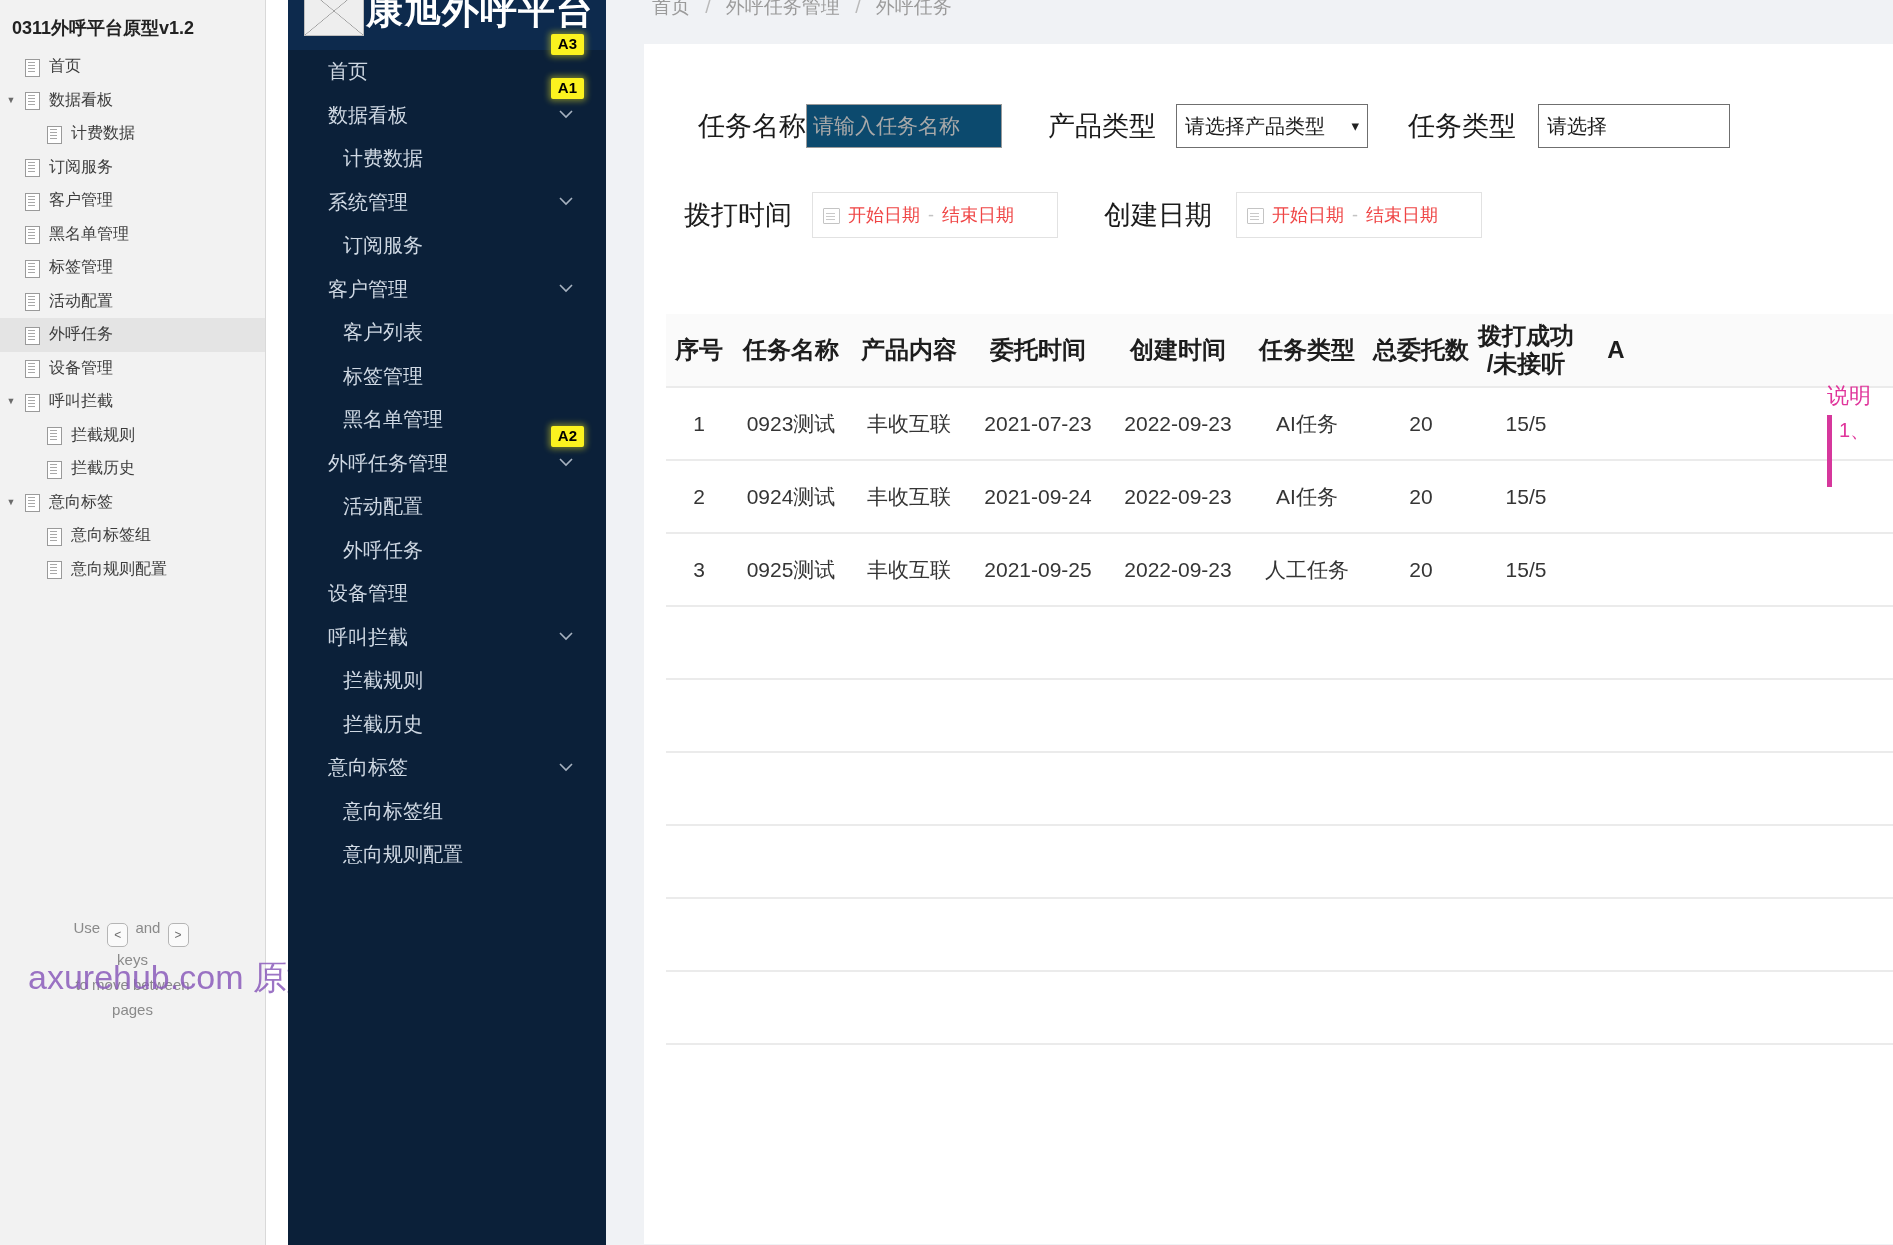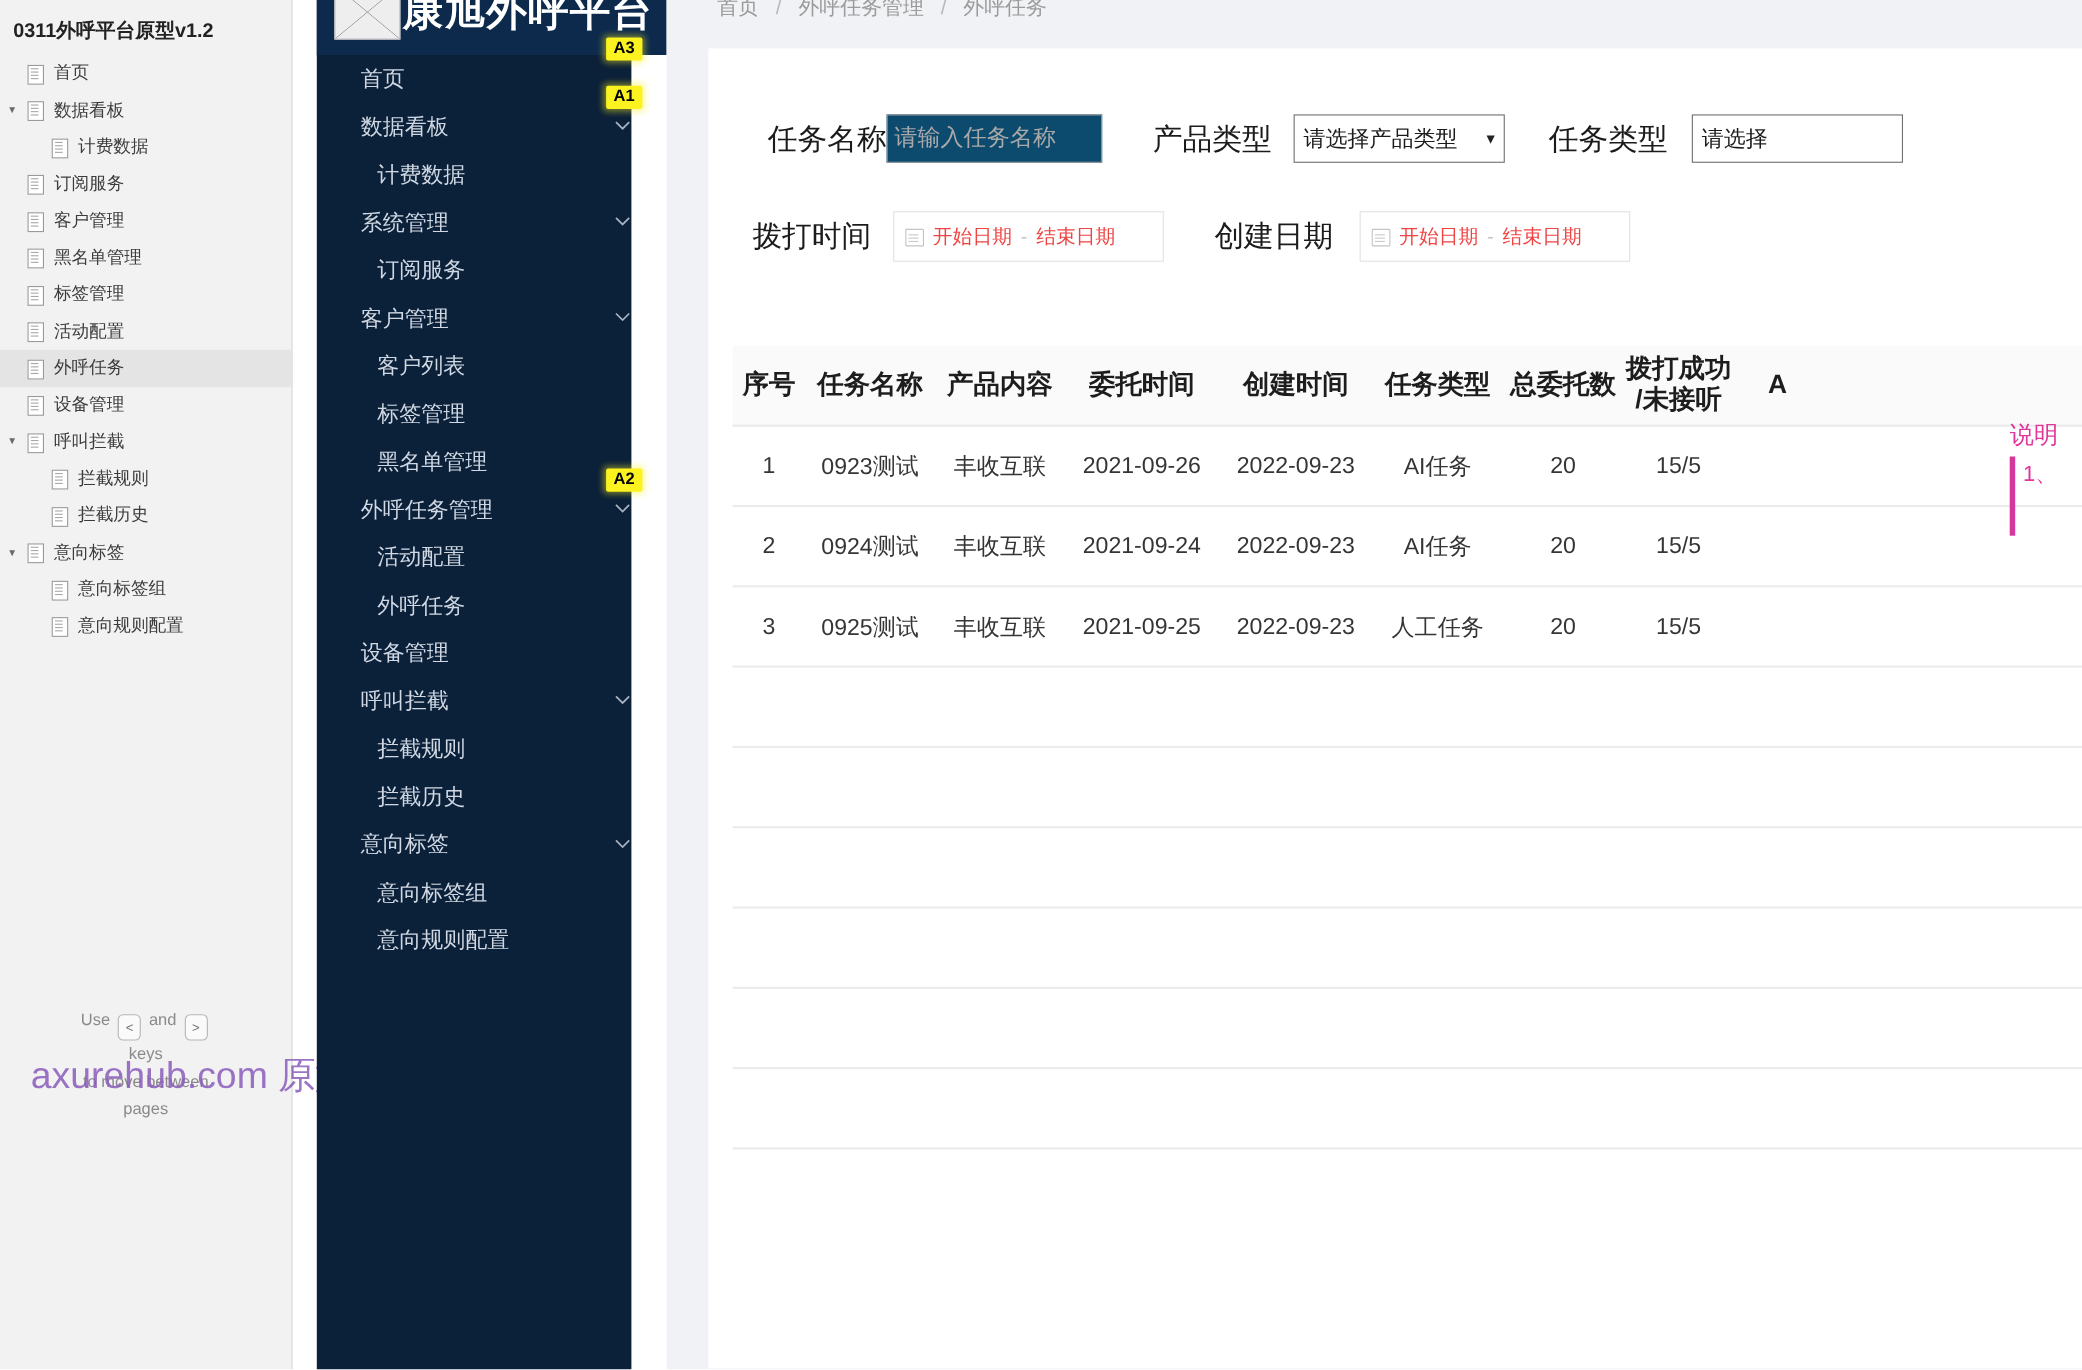--- a/index.html
+++ b/index.html
@@ -72,21 +72,21 @@
   .watermark {
     position: absolute; left: 28px; top: 955px;
     font-size: 34px; color: #8b5cbb; opacity: .85;
     white-space: nowrap; pointer-events: none;
     font-family: "Liberation Sans", sans-serif;
   }
 
   
   .appnav {
     position: absolute; left: 288px; top: 0;
-    width: 286px; height: 1245px;
+    width: 318px; height: 1245px;
     background: #0b2039;
     color: #c9d3df;
   }
   .appnav-logo {
     position: absolute; left: 0; top: -28px;
     width: 318px; height: 78px;
     background: #0d2a4d;
     display: flex; align-items: center; padding-left: 16px;
   }
   .logo-ph {
@@ -506,21 +506,21 @@
             <div class="th c6">总委托数</div>
             <div class="th c7">拨打成功
 /未接听</div>
             <div class="th c8">A</div>
           </div>
         <div id="tbl-body">
             <div class="tbl-row">
               <div class="td c0">1</div>
               <div class="td c1">0923测试</div>
               <div class="td c2">丰收互联</div>
-              <div class="td c3">2021-09-26</div>
+              <div class="td c3">2021-07-23</div>
               <div class="td c4">2022-09-23</div>
               <div class="td c5">AI任务</div>
               <div class="td c6">20</div>
               <div class="td c7">15/5</div>
               <div class="td c8"></div>
             </div>
             <div class="tbl-row">
               <div class="td c0">2</div>
               <div class="td c1">0924测试</div>
               <div class="td c2">丰收互联</div>

